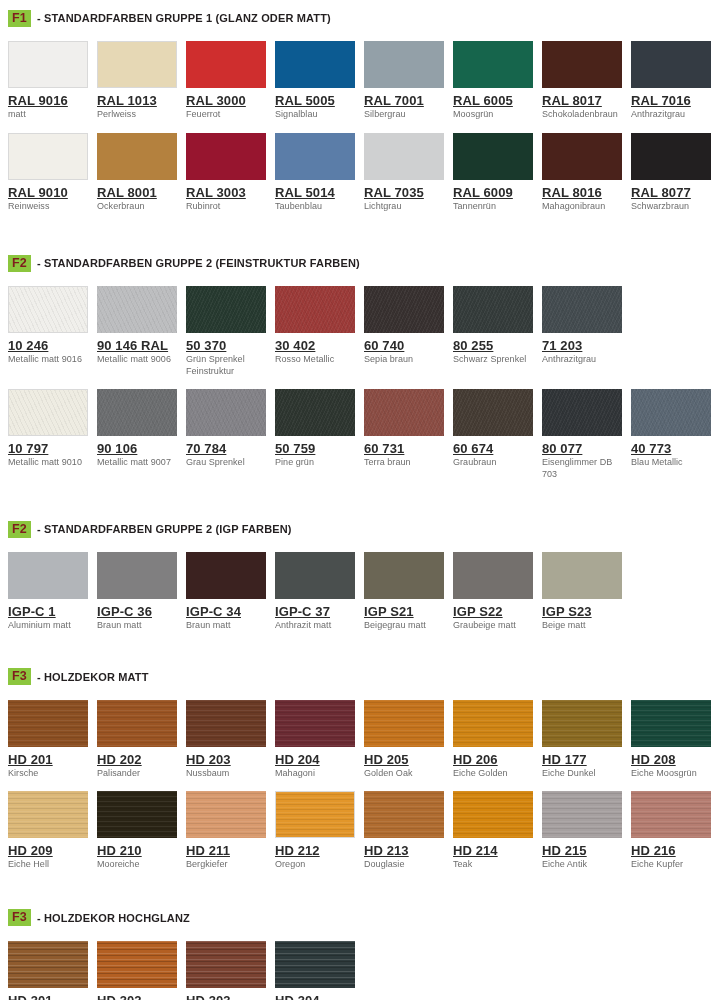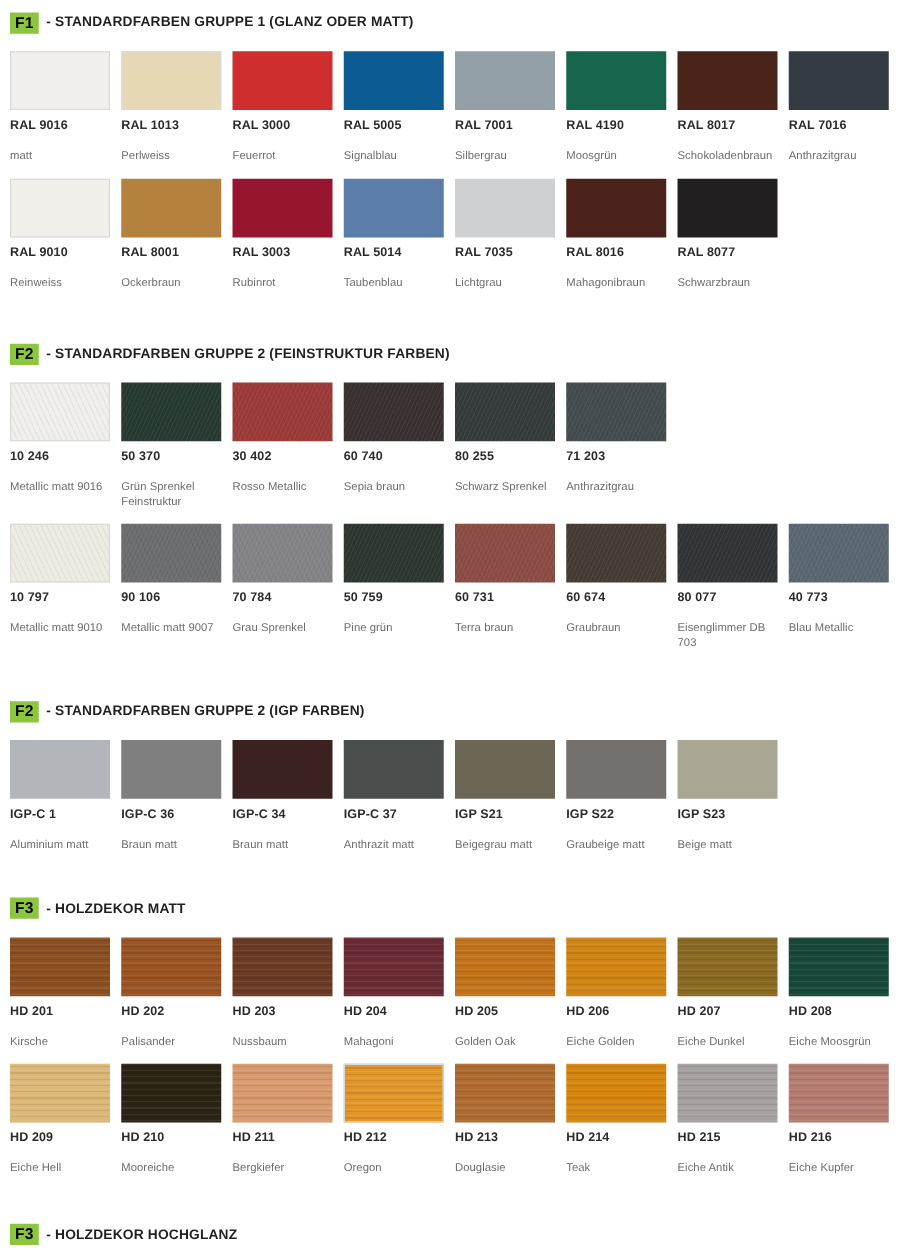--- a/index.html
+++ b/index.html
@@ -35,21 +35,21 @@
     margin-bottom: 14px;
   }
   .badge {
     display: inline-flex;
     align-items: center;
     justify-content: center;
     min-width: 23px;
     height: 17px;
     padding: 0 3px;
     background: #8cc63e;
-    color: #000000;
+    color: #7f1d1d;
     font-size: 12.5px;
     font-weight: bold;
     letter-spacing: 0.2px;
     line-height: 17px;
     box-sizing: border-box;
   }
   .section-title {
     margin-left: 6px;
     font-size: 11px;
     font-weight: bold;
@@ -74,29 +74,30 @@
     height: 47px;
     box-sizing: border-box;
     position: relative;
     overflow: hidden;
   }
   .swatch.bordered {
     border: 1px solid #d9d9d9;
   }
   .code {
     margin-top: 7px;
-    font-size: 10px;
+    font-size: 13px;
     font-weight: bold;
     color: #2b2b2b;
     line-height: 11px;
     letter-spacing: 0.1px;
     white-space: nowrap;
+    text-decoration: underline;
   }
   .desc {
-    margin-top: 13px;
+    margin-top: 3px;
     font-size: 9px;
     color: #6d6d6d;
     line-height: 11.5px;
     letter-spacing: 0.05px;
   }
 
   
   .row + .row { margin-top: 12px; }
 
   .s-f1      { padding-top: 9px; }
@@ -184,21 +185,21 @@
             <div class="code">RAL 5005</div>
             <div class="desc">Signalblau</div>
           </div>
           <div class="cell">
             <div class="swatch" style="background: rgb(147, 160, 168);"></div>
             <div class="code">RAL 7001</div>
             <div class="desc">Silbergrau</div>
           </div>
           <div class="cell">
             <div class="swatch" style="background: rgb(22, 101, 76);"></div>
-            <div class="code">RAL 4190</div>
+            <div class="code">RAL 6005</div>
             <div class="desc">Moosgrün</div>
           </div>
           <div class="cell">
             <div class="swatch" style="background: rgb(74, 35, 26);"></div>
             <div class="code">RAL 8017</div>
             <div class="desc">Schokoladenbraun</div>
           </div>
           <div class="cell">
             <div class="swatch" style="background: rgb(52, 59, 67);"></div>
             <div class="code">RAL 7016</div>
@@ -223,20 +224,25 @@
           </div>
           <div class="cell">
             <div class="swatch" style="background: rgb(91, 125, 168);"></div>
             <div class="code">RAL 5014</div>
             <div class="desc">Taubenblau</div>
           </div>
           <div class="cell">
             <div class="swatch" style="background: rgb(207, 208, 209);"></div>
             <div class="code">RAL 7035</div>
             <div class="desc">Lichtgrau</div>
+          </div>
+          <div class="cell">
+            <div class="swatch" style="background: rgb(25, 57, 44);"></div>
+            <div class="code">RAL 6009</div>
+            <div class="desc">Tannenrün</div>
           </div>
           <div class="cell">
             <div class="swatch" style="background: rgb(74, 34, 27);"></div>
             <div class="code">RAL 8016</div>
             <div class="desc">Mahagonibraun</div>
           </div>
           <div class="cell">
             <div class="swatch" style="background: rgb(34, 31, 32);"></div>
             <div class="code">RAL 8077</div>
             <div class="desc">Schwarzbraun</div>
@@ -248,20 +254,25 @@
           <span class="badge">F2</span>
           <span class="section-title">- STANDARDFARBEN GRUPPE 2 (FEINSTRUKTUR FARBEN)</span>
         </div>
         <div class="row">
           <div class="cell">
             <div class="swatch speckle bordered" style="background: rgb(240, 239, 235);"></div>
             <div class="code">10 246</div>
             <div class="desc">Metallic matt 9016</div>
           </div>
           <div class="cell">
+            <div class="swatch speckle" style="background: rgb(188, 189, 191);"></div>
+            <div class="code">90 146 RAL</div>
+            <div class="desc">Metallic matt 9006</div>
+          </div>
+          <div class="cell">
             <div class="swatch speckle" style="background: rgb(38, 57, 47);"></div>
             <div class="code">50 370</div>
             <div class="desc">Grün Sprenkel Feinstruktur</div>
           </div>
           <div class="cell">
             <div class="swatch speckle" style="background: rgb(155, 58, 56);"></div>
             <div class="code">30 402</div>
             <div class="desc">Rosso Metallic</div>
           </div>
           <div class="cell">
@@ -397,21 +408,21 @@
             <div class="code">HD 205</div>
             <div class="desc">Golden Oak</div>
           </div>
           <div class="cell">
             <div class="swatch grain" style="background: rgb(207, 132, 20);"></div>
             <div class="code">HD 206</div>
             <div class="desc">Eiche Golden</div>
           </div>
           <div class="cell">
             <div class="swatch grain" style="background: rgb(138, 106, 34);"></div>
-            <div class="code">HD 207</div>
+            <div class="code">HD 177</div>
             <div class="desc">Eiche Dunkel</div>
           </div>
           <div class="cell">
             <div class="swatch grain" style="background: rgb(24, 72, 58);"></div>
             <div class="code">HD 208</div>
             <div class="desc">Eiche Moosgrün</div>
           </div>
         </div>
         <div class="row">
           <div class="cell">

